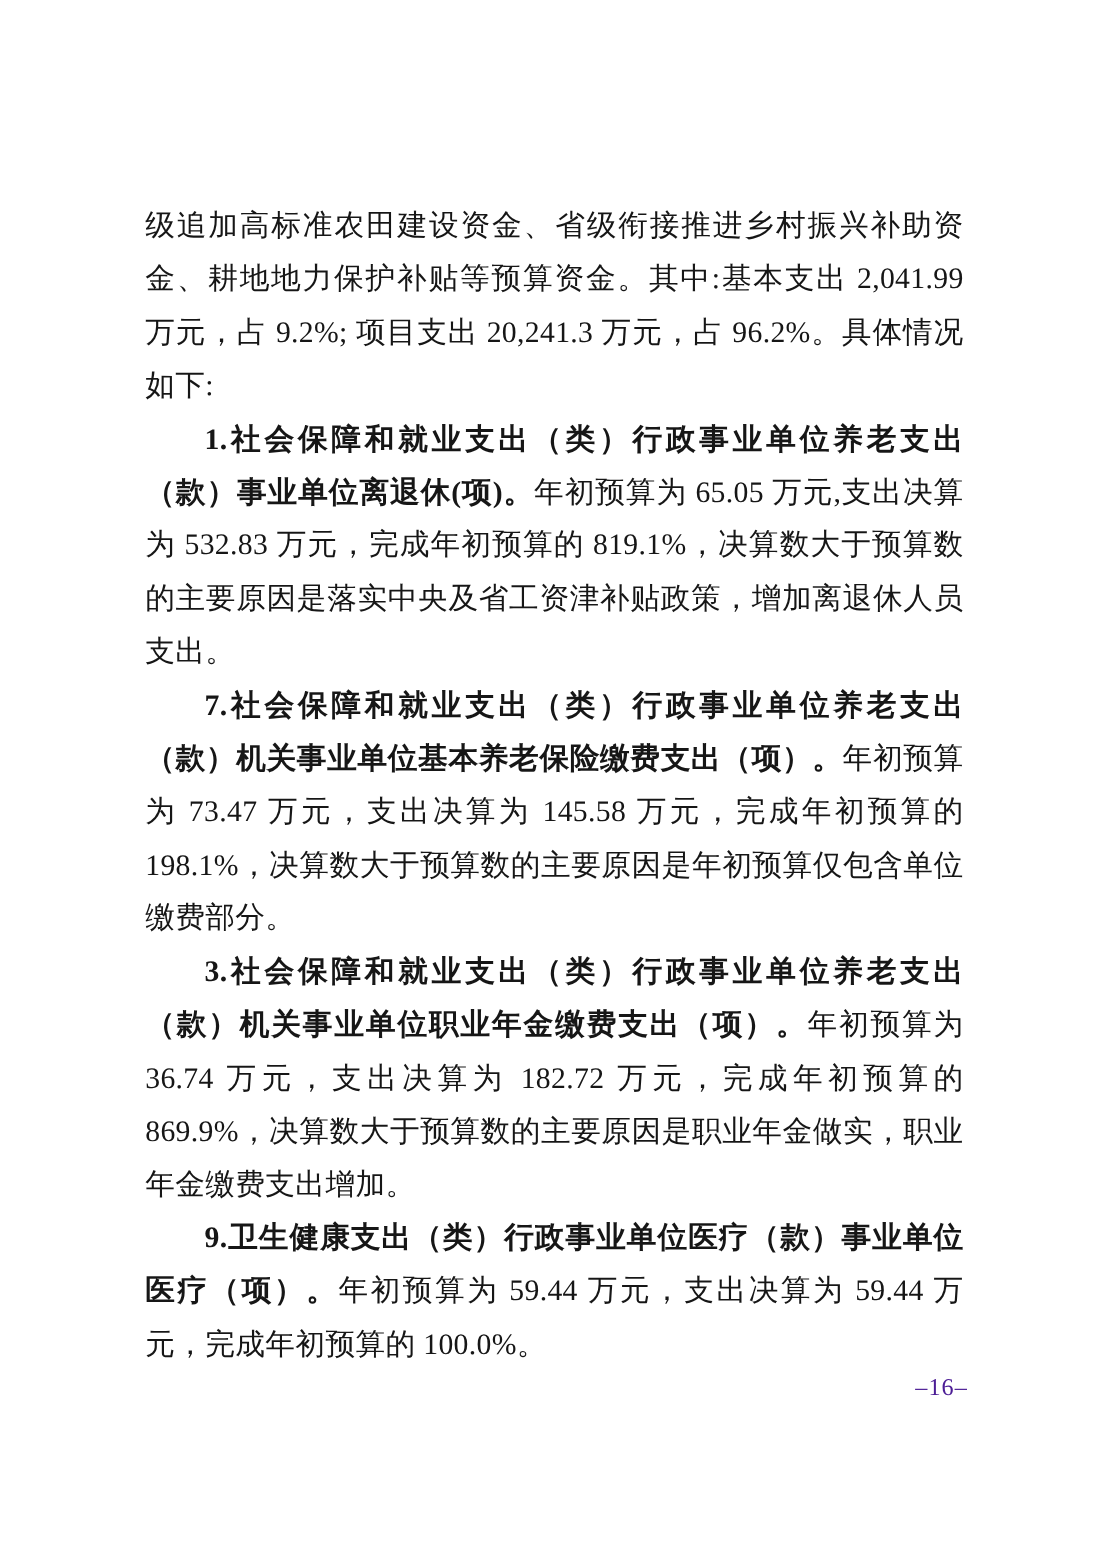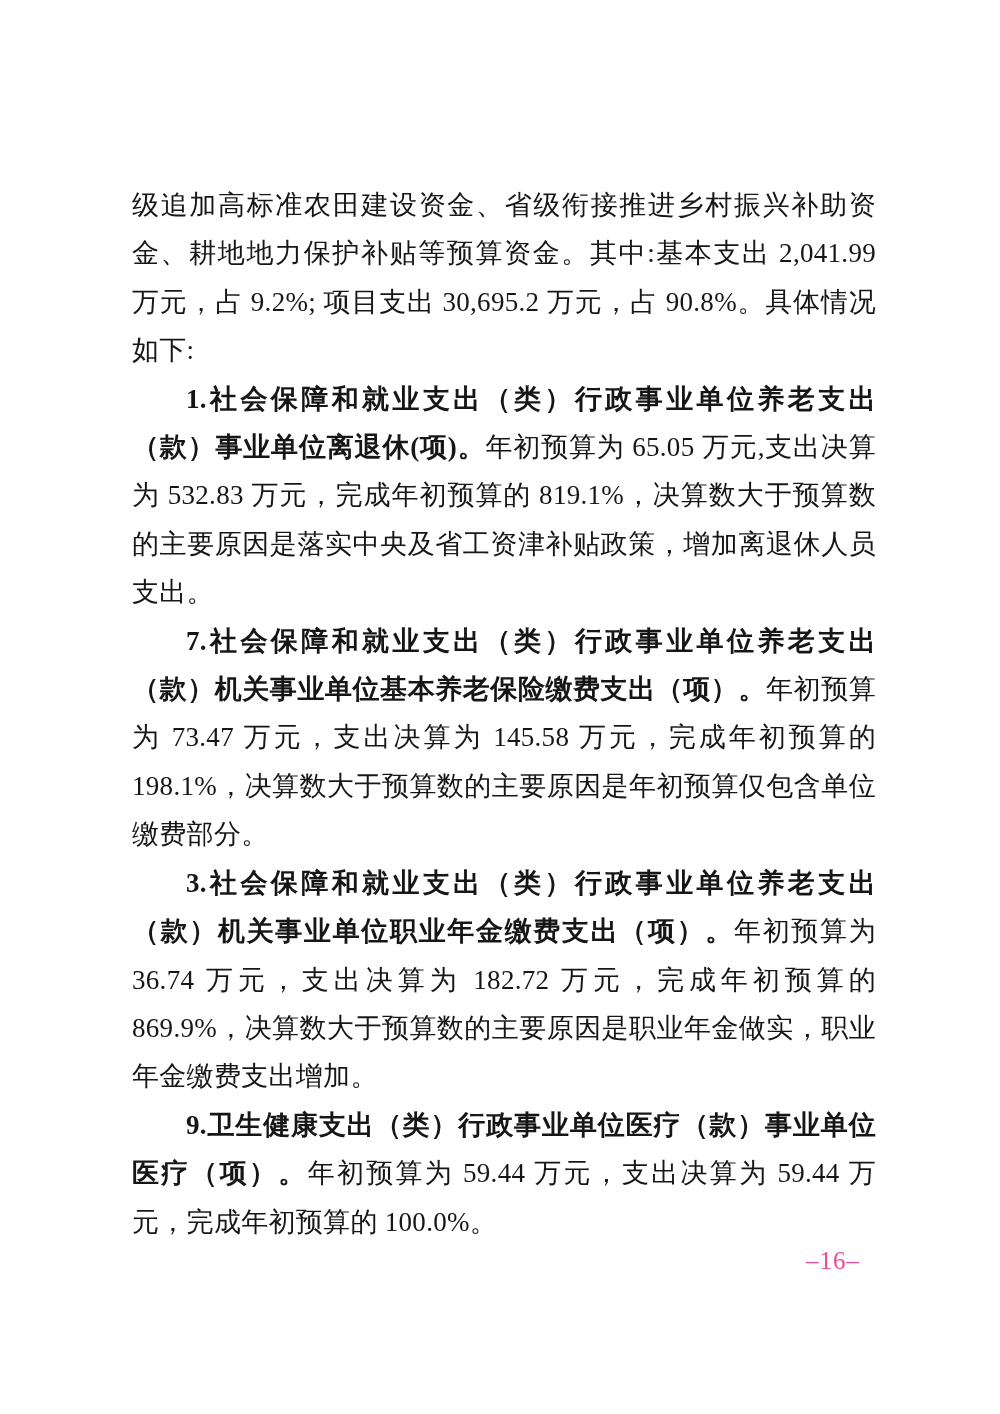--- a/index.html
+++ b/index.html
@@ -33,35 +33,35 @@
   }
   .para.no-indent {
     text-indent: 0;
   }
   .heading {
     font-weight: 700;
   }
   .page-number {
     position: absolute;
     top: 1246px;
-    right: 140px;
-    font-size: 25px;
+    right: 120px;
+    font-size: 22px;
     line-height: 30px;
-    color: #ec4899;
+    color: #4c1d95;
     letter-spacing: 1px;
   }
 </style>
 </head>
 <body>
 
 <div class="page">
 
   <div class="content">
 
-    <p class="para no-indent"><span>级追加高标准农田建设资金、省级衔接推进乡村振兴补助资金、耕地地力保护补贴等预算资金。其中:基本支出 2,041.99 万元，占 9.2%; 项目支出 30,695.2 万元，占 90.8%。具体情况如下:</span></p>
+    <p class="para no-indent"><span>级追加高标准农田建设资金、省级衔接推进乡村振兴补助资金、耕地地力保护补贴等预算资金。其中:基本支出 2,041.99 万元，占 9.2%; 项目支出 20,241.3 万元，占 96.2%。具体情况如下:</span></p>
 
     <p class="para"><span class="heading">1.社会保障和就业支出（类）行政事业单位养老支出（款）事业单位离退休(项)。</span><span>年初预算为 65.05 万元,支出决算为 532.83 万元，完成年初预算的 819.1%，决算数大于预算数的主要原因是落实中央及省工资津补贴政策，增加离退休人员支出。</span></p>
 
     <p class="para"><span class="heading">7.社会保障和就业支出（类）行政事业单位养老支出（款）机关事业单位基本养老保险缴费支出（项）。</span><span>年初预算为 73.47 万元，支出决算为 145.58 万元，完成年初预算的 198.1%，决算数大于预算数的主要原因是年初预算仅包含单位缴费部分。</span></p>
 
     <p class="para"><span class="heading">3.社会保障和就业支出（类）行政事业单位养老支出（款）机关事业单位职业年金缴费支出（项）。</span><span>年初预算为 36.74 万元，支出决算为 182.72 万元，完成年初预算的 869.9%，决算数大于预算数的主要原因是职业年金做实，职业年金缴费支出增加。</span></p>
 
 
     <p class="para"><span class="heading">9.卫生健康支出（类）行政事业单位医疗（款）事业单位医疗（项）。</span><span>年初预算为 59.44 万元，支出决算为 59.44 万元，完成年初预算的 100.0%。</span></p>
 

